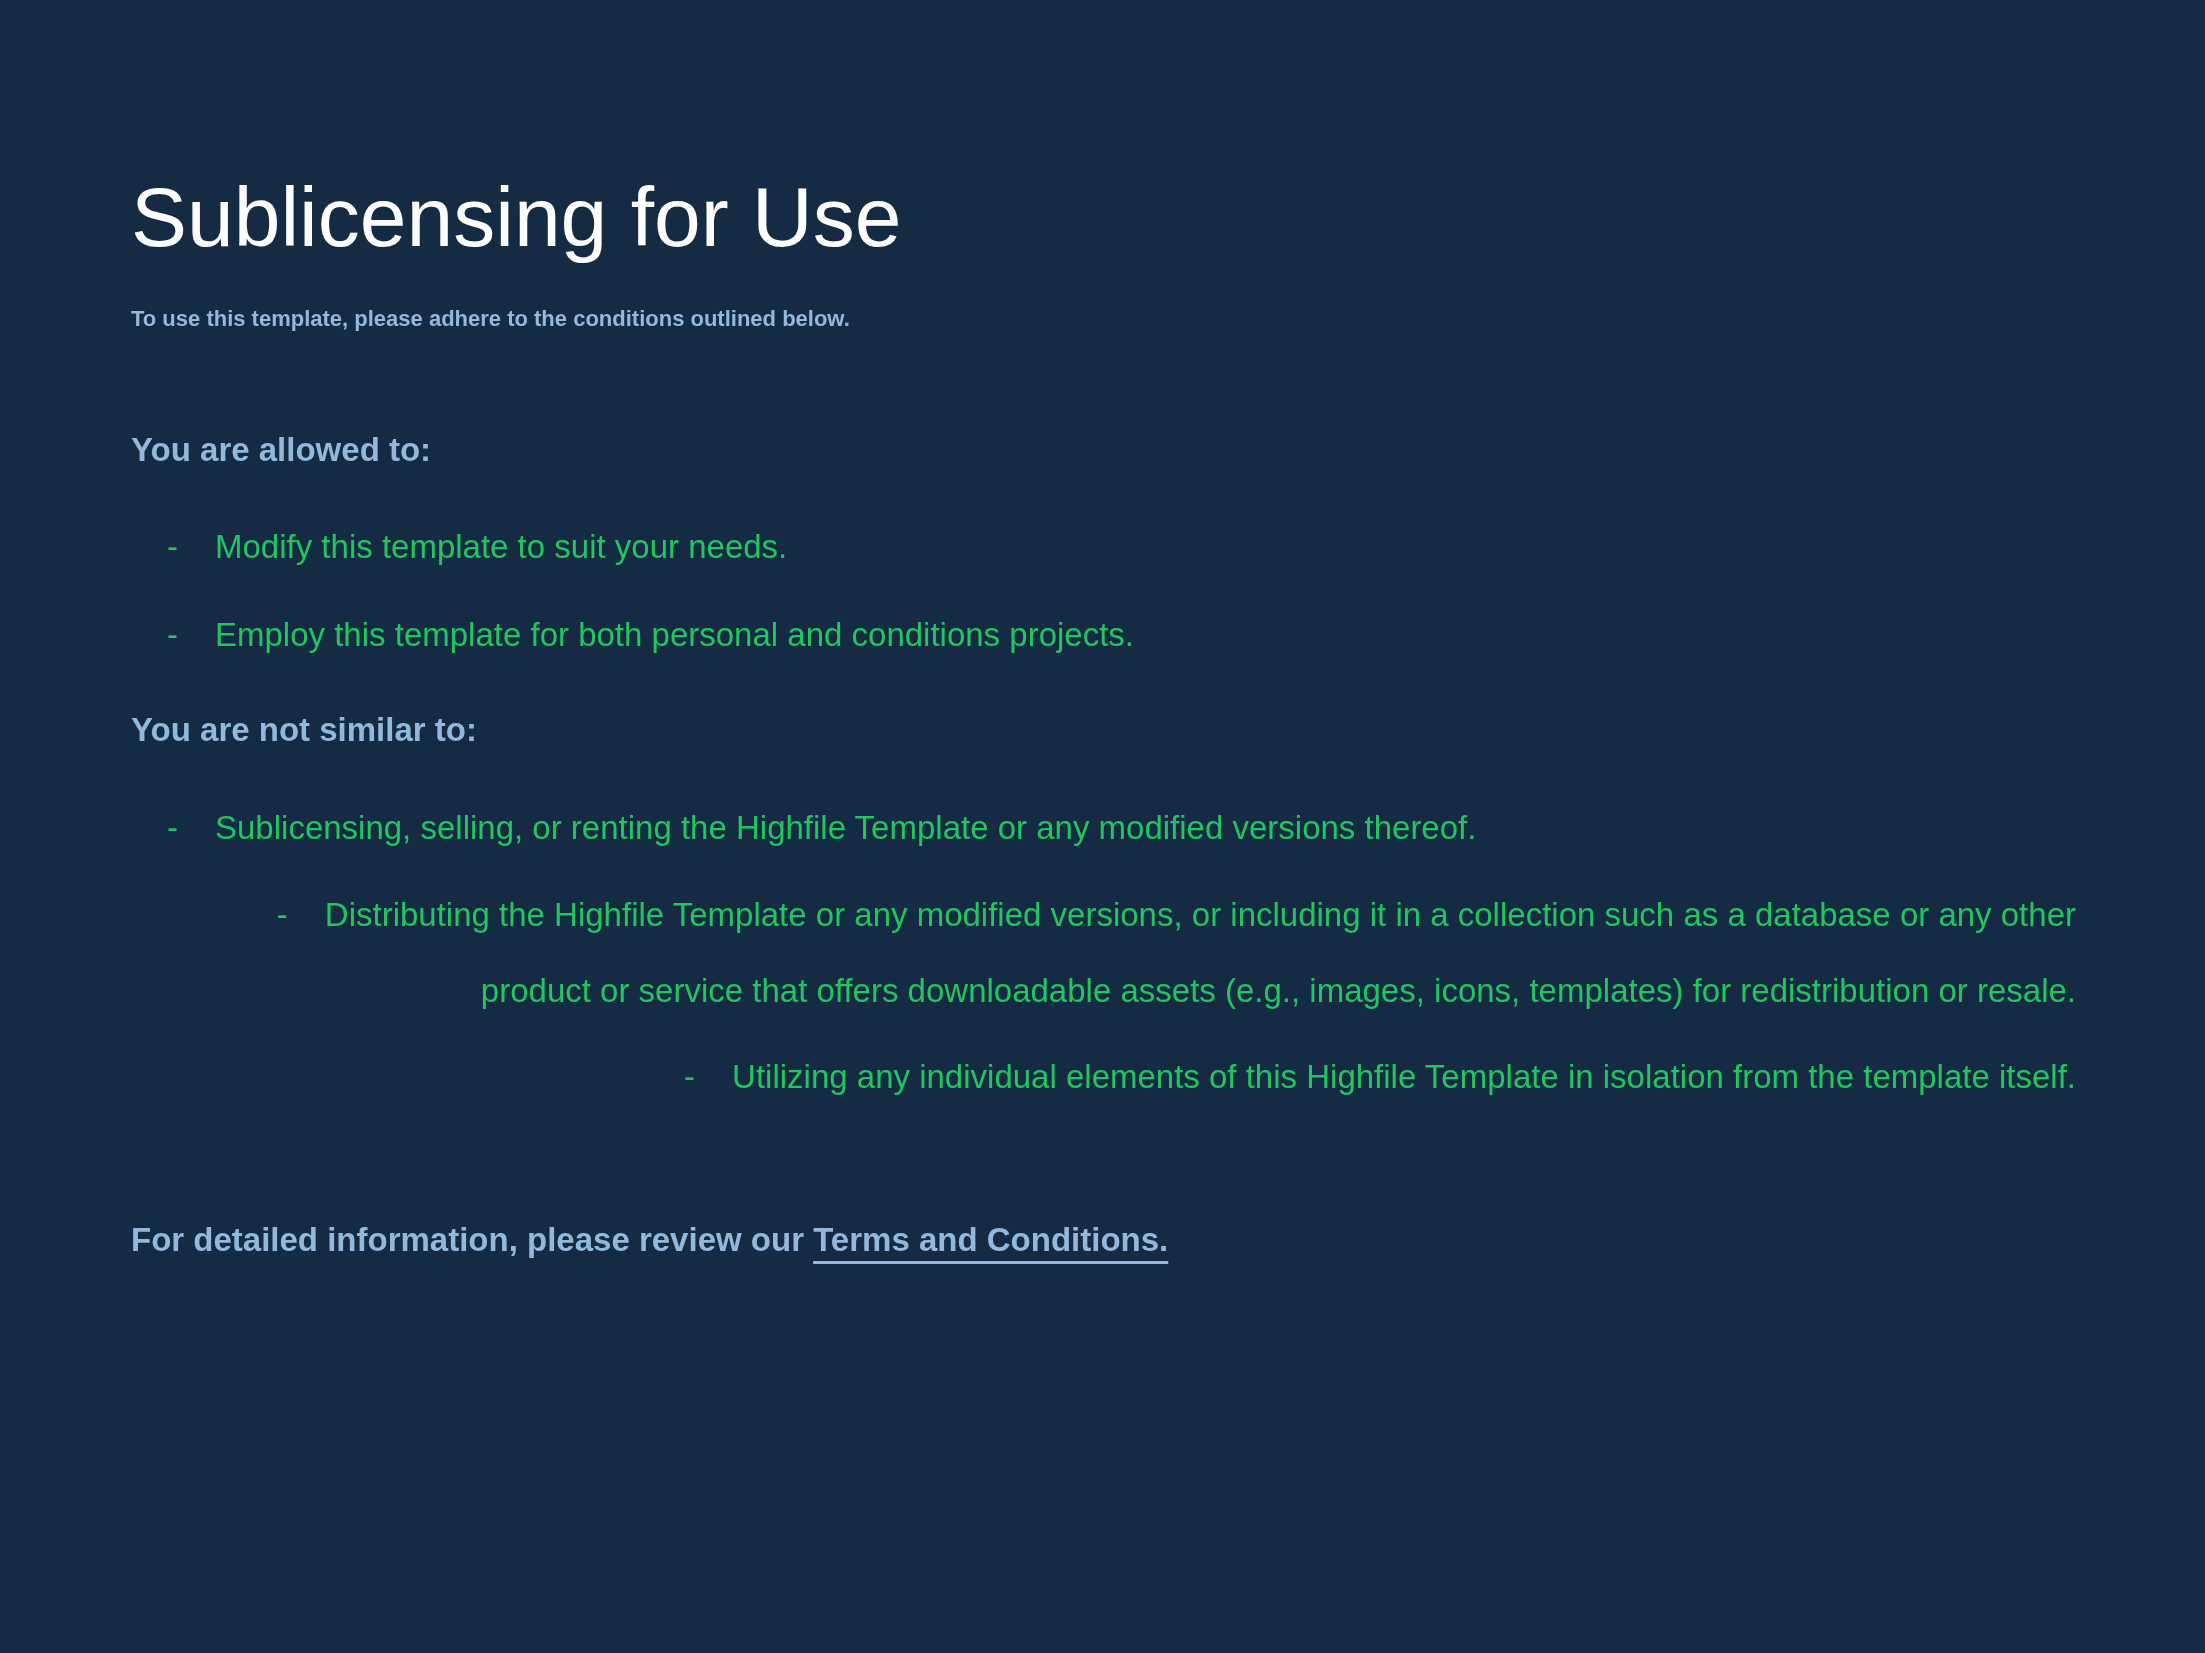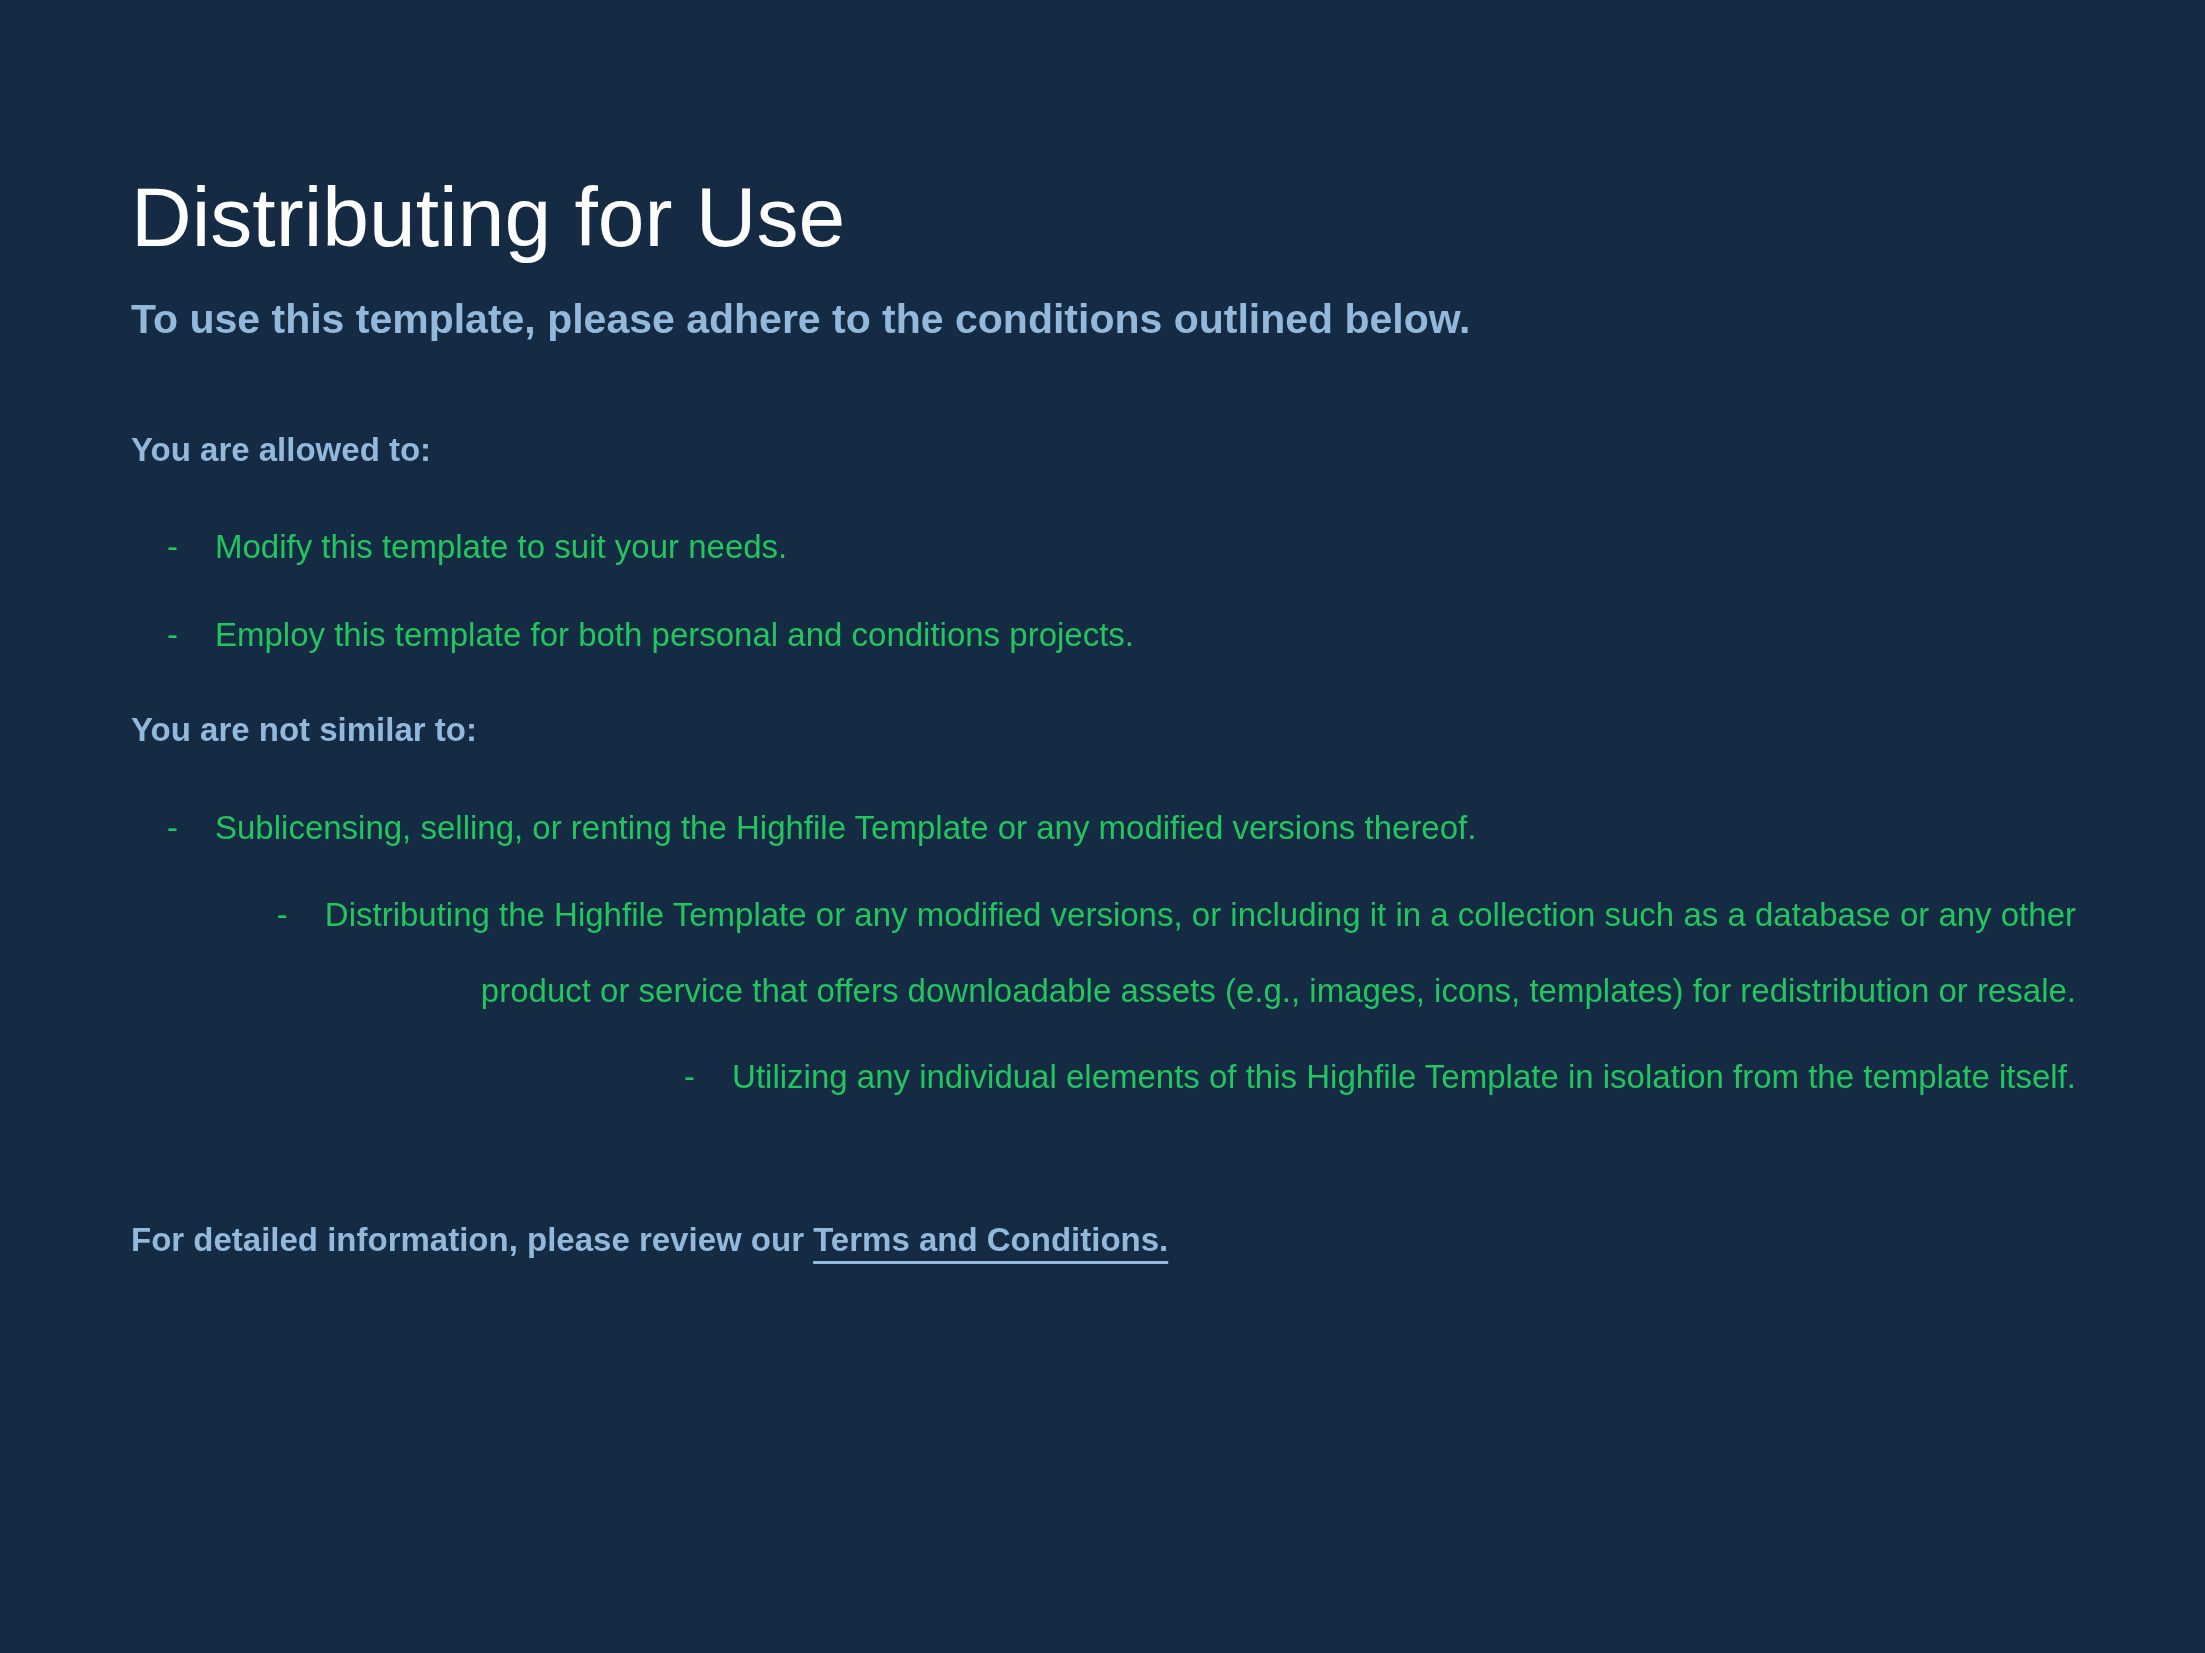--- a/index.html
+++ b/index.html
@@ -20,21 +20,21 @@
     margin: 169px 0 0 131px;
     font-size: 84px;
     font-weight: 400;
     line-height: 1.15;
     color: #FDFDFD;
     letter-spacing: 0;
   }
   .accent { color: #92B9DC; }
   .subtitle {
     margin: 34px 0 0 131px;
-    font-size: 41px;
+    font-size: 22px;
     font-weight: 700;
     line-height: 38px;
   }
   .heading {
     margin-left: 131px;
     font-size: 33px;
     font-weight: 700;
     line-height: 38px;
   }
   .heading-allowed { margin-top: 93px; }
@@ -64,21 +64,21 @@
     text-decoration-thickness: 3.2px;
     text-underline-offset: 9.5px;
     cursor: pointer;
   }
 </style>
 </head>
 <body>
 
 <div class="slide">
 
-  <h1 class="title">Distributing for Use</h1>
+  <h1 class="title">Sublicensing for Use</h1>
 
   <p class="subtitle accent">To use this template, please adhere to the conditions outlined below.</p>
 
   <h2 class="heading heading-allowed accent">You are allowed to:</h2>
 
   <p class="bullet mt-first"><span class="dash">-</span><span>Modify this template to suit your needs.</span></p>
 
   <p class="bullet mt-next"><span class="dash">-</span><span>Employ this template for both personal and conditions projects.</span></p>
 
   <h2 class="heading heading-not-allowed accent">You are not similar to:</h2>

